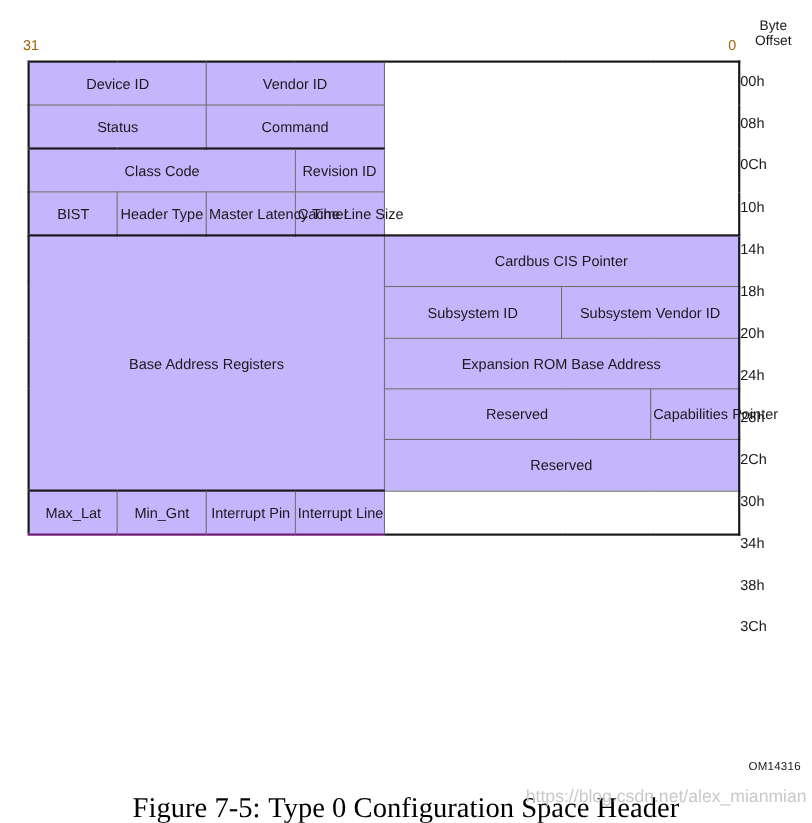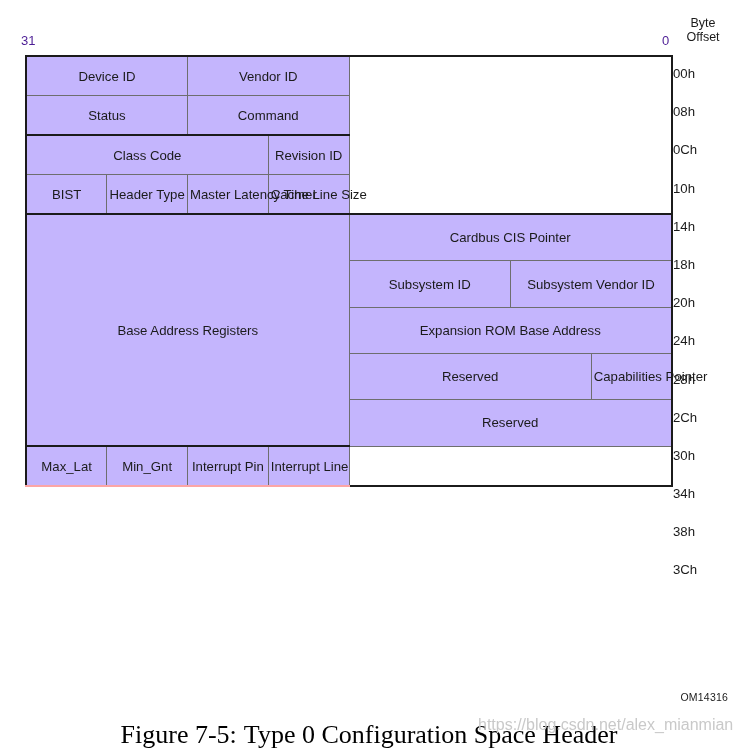--- a/index.html
+++ b/index.html
@@ -27,21 +27,21 @@
     font-size: 12.5px;
     line-height: 14px;
     color: #1b1b1b;
   }
 
   
   .bit-label {
     position: absolute;
     top: 33px;
     font-size: 13px;
-    color: #4c1d95;
+    color: #a16207;
   }
   .bit-label.left  { left: 21px; }
   .bit-label.right { left: 662px; }
 
   
   #register-map {
     position: absolute;
     left: 25px;
     top: 55px;
     width: 648px;
@@ -58,21 +58,21 @@
     padding: 0 2px;
     background: #c4b5fd;
     white-space: nowrap;
   }
   
   #register-map {
     border: 2px solid #1b1b1b;
   }
   
   #register-map tr.thick-top > td { border-top: 2px solid #1b1b1b; }
-  #register-map tr.thick-bottom > td { border-bottom: 2px solid #fca5a5; }
+  #register-map tr.thick-bottom > td { border-bottom: 2px solid #701a75; }
 
   #register-map td.bar-cell {
     height: 230px;
     vertical-align: middle;
   }
 
   
   .offset-list {
     position: absolute;
     left: 673px;

